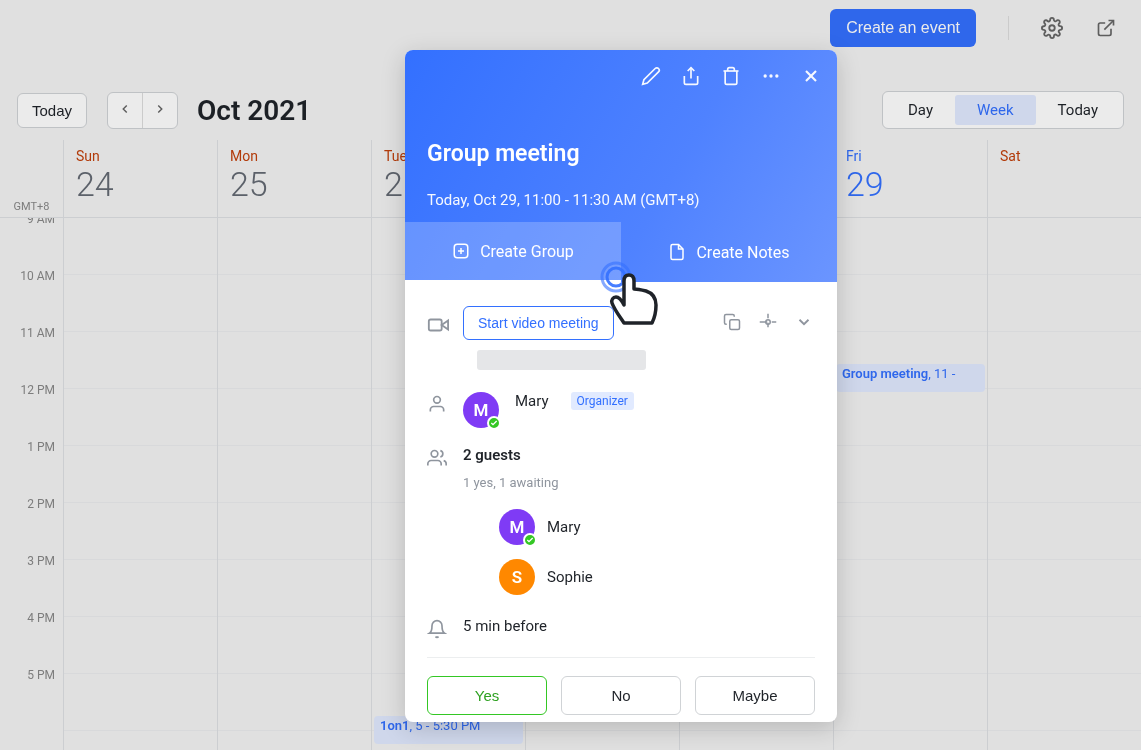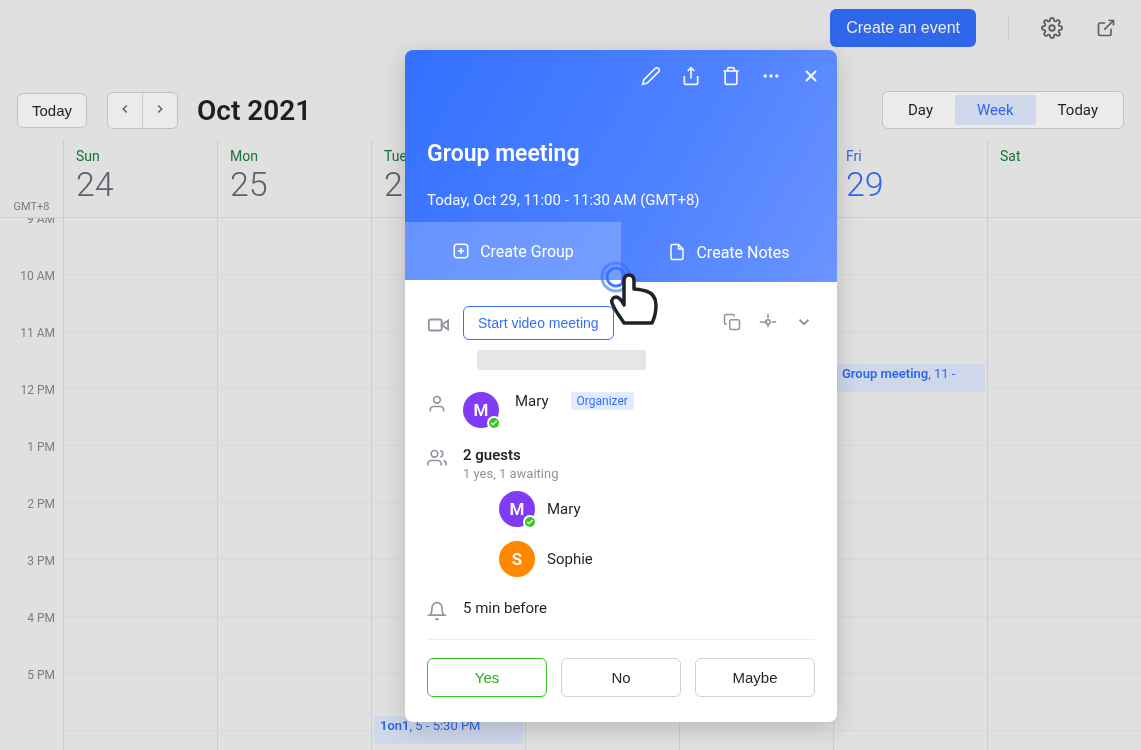--- a/index.html
+++ b/index.html
@@ -22,21 +22,21 @@
 .month-title { font-size: 28px; font-weight: 600; color: #1f2329; margin-left: 19px; }
 .view-switch { margin-left: auto; border: 1px solid #d0d3d6; background: #fff; border-radius: 6px; display: flex; padding: 3px; }
 .view-btn { padding: 6px 22px; border-radius: 3px; cursor: pointer; color: #1f2329; font-size: 15px; }
 .view-btn.active { background: #e1eaff; color: #3370ff; }
 
 
 .calendar { position: absolute; top: 140px; left: 0; right: 0; bottom: 0; }
 .cal-header { display: flex; border-bottom: 1px solid #dee0e3; height: 78px; }
 .tz-cell { width: 63px; display: flex; align-items: flex-end; justify-content: center; font-size: 11px; color: #888; padding-bottom: 4px; }
 .day-col-hdr { flex: 1; border-left: 1px solid #dee0e3; padding: 8px 12px; }
-.day-name { font-size: 14px; color: #15803d; }
+.day-name { font-size: 14px; color: #c2410c; }
 .day-num { font-size: 34px; font-weight: 300; color: #646a73; }
 .day-col-hdr.highlight .day-name, .day-col-hdr.highlight .day-num { color: #3370ff; }
 
 .cal-body { display: flex; position: absolute; top: 78px; bottom: 0; left: 0; right: 0; overflow: hidden; }
 .time-col { width: 63px; }
 .time-slot { height: 57px; border-bottom: none; display: flex; justify-content: flex-end; align-items: flex-start; padding-right: 8px; font-size: 12px; color: #888; transform: translateY(-6px); }
 .day-col { flex: 1; border-left: 1px solid #dee0e3; position: relative; }
 .hour-line { height: 57px; border-bottom: 1px solid #ebecee; }
 
 .event { position: absolute; border-radius: 4px; font-size: 13px; padding: 2px 6px; overflow: hidden; white-space: nowrap; }
@@ -67,21 +67,21 @@
 .video-side .ico { width: 20px; height: 20px; cursor: pointer; }
 .skeleton-line { height: 20px; width: 169px; background: #e5e6e8; border-radius: 3px; margin-left: 50px; margin-top: -8px; margin-bottom: 22px; }
 
 .avatar { width: 36px; height: 36px; border-radius: 50%; display: flex; align-items: center; justify-content: center; color: #fff; font-weight: 600; font-size: 17px; position: relative; }
 .avatar.sm { width: 36px; height: 36px; }
 .avatar-check { position: absolute; bottom: -2px; right: -2px; width: 14px; height: 14px; background: #34c724; border: 2px solid #fff; border-radius: 50%; display: flex; align-items: center; justify-content: center; }
 .avatar-check svg { width: 8px; height: 8px; }
 .organizer-badge { background: #e1eaff; color: #3370ff; font-size: 12px; padding: 2px 6px; border-radius: 3px; margin-left: 6px; }
 .person-name { font-size: 15px; color: #1f2329; }
 
-.guest-info { display: flex; flex-direction: column; }
+.guest-info { display: flex; flex-direction: column; gap: 9px; }
 .guest-count { font-weight: 600; color: #1f2329; font-size: 15px; }
 .guest-status { font-size: 13px; color: #8f959e; margin-top: 2px; }
 
 .guest-list { margin-left: 36px; margin-top: 10px; display: flex; flex-direction: column; gap: 14px; }
 .guest-item { display: flex; align-items: center; gap: 12px; }
 
 .divider-line { height: 1px; background: #eceeef; margin: 8px 0 18px 0; }
 
 .rsvp-row { display: flex; gap: 14px; }
 .rsvp-btn { flex: 1; border: 1px solid #d0d3d6; border-radius: 6px; padding: 10px 0; font-size: 15px; cursor: pointer; background: #fff; color: #1f2329; text-align: center; }

